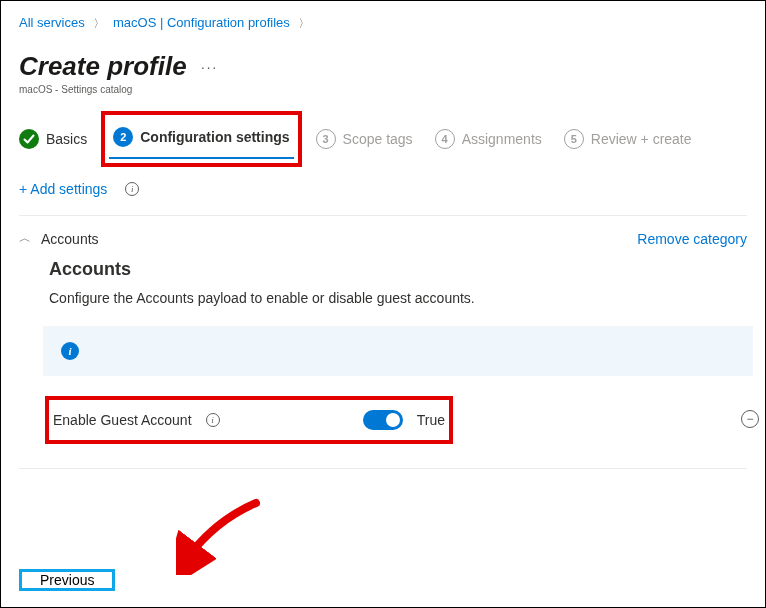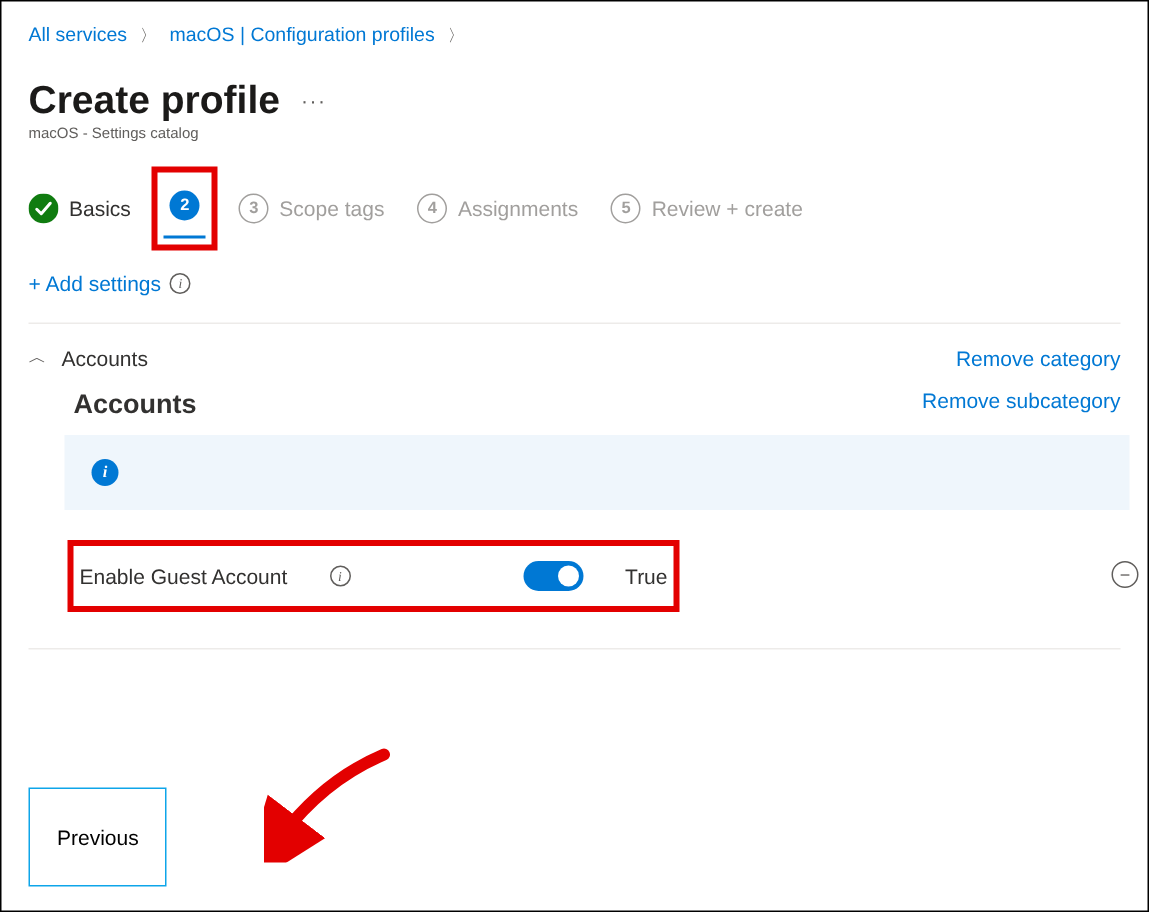--- a/index.html
+++ b/index.html
@@ -15,21 +15,21 @@
     position: relative;
     overflow: hidden;
   }
   .breadcrumb {
     font-size: 13px;
     margin-bottom: 20px;
   }
   .breadcrumb a { color: #0078d4; text-decoration: none; cursor: pointer; }
   .breadcrumb .sep { color: #605e5c; margin: 0 5px; font-size: 11px; }
   .title-row { display: flex; align-items: center; gap: 14px; margin-bottom: 2px; }
-  h1 { font-size: 26px; font-weight: 600; color: #1b1a19; }
+  h1 { font-size: 26px; font-weight: 600; color: #1b1a19; font-style: italic; }
   .more-icon { color: #605e5c; font-size: 14px; letter-spacing: 1px; cursor: pointer; }
   .subtitle { font-size: 10px; color: #605e5c; margin-bottom: 24px; }
 
   .stepper {
     display: flex;
     align-items: center;
     gap: 22px;
     margin-bottom: 22px;
   }
   .step { display: flex; align-items: center; gap: 7px; font-size: 14px; }
@@ -45,21 +45,21 @@
     outline-offset: 4px;
   }
   .step.active .circle { background: #0078d4; color: #fff; }
   .step.active .label { font-weight: 600; color: #323130; }
   .step.pending .circle { border: 1px solid #a19f9d; color: #a19f9d; background: #fff; }
   .step.pending .label { color: #a19f9d; }
   .step.done .label { color: #323130; }
   .check-svg { width: 20px; height: 20px; }
 
   .add-settings {
-    display: flex; align-items: center; gap: 6px;
+    display: flex; align-items: center; gap: 18px;
     color: #0078d4; font-size: 14px; cursor: pointer;
     margin-bottom: 18px;
   }
   .info-i {
     width: 14px; height: 14px; border-radius: 50%;
     border: 1px solid #605e5c; display: inline-flex;
     align-items: center; justify-content: center;
     font-size: 9px; color: #605e5c; font-style: italic;
     font-family: serif; cursor: default;
   }
@@ -86,21 +86,21 @@
     margin-left: -6px; margin-right: -6px;
     margin-bottom: 24px;
   }
   .notice .nicon {
     width: 18px; height: 18px; border-radius: 50%; background: #0078d4;
     color: #fff; display: flex; align-items: center; justify-content: center;
     font-size: 11px; font-weight: 700; font-style: italic; font-family: serif;
   }
 
   .setting-row {
-    display: flex; align-items: center; gap: 28px;
+    display: flex; align-items: center; gap: 14px;
     padding: 10px 4px;
     outline: 4px solid #e30000;
     outline-offset: 0;
     width: 400px;
     position: relative;
   }
   .setting-row .slabel { font-size: 14px; }
   .toggle {
     width: 40px; height: 20px; border-radius: 10px;
     background: #0078d4; position: relative; cursor: pointer;
@@ -116,22 +116,22 @@
     width: 18px; height: 18px; border: 1px solid #605e5c; border-radius: 50%;
     display: flex; align-items: center; justify-content: center;
     font-size: 12px; color: #605e5c; cursor: pointer;
   }
 
   .footer {
     position: absolute; left: 18px; right: 18px; bottom: 16px;
     display: flex; gap: 12px;
   }
   .btn {
-    padding: 24px 18px; font-size: 14px; cursor: pointer;
-    border: 1px solid #0ea5e9; background: #fff;
+    padding: 0 18px; font-size: 14px; cursor: pointer;
+    border: 3px solid #0ea5e9; background: #fff;
   }
   .btn.primary { background: #0078d4; color: #fff; border-color: #0078d4; }
 
   .arrow-svg {
     position: absolute; left: 175px; bottom: 32px;
     width: 90px; height: 80px; pointer-events: none;
   }
 </style>
 </head>
 <body>
@@ -152,20 +152,21 @@
 <div class="stepper">
   <div class="step done">
     <svg class="check-svg" viewBox="0 0 20 20">
         <circle cx="10" cy="10" r="10" fill="#107c10"></circle>
         <path d="M5.5 10.5l3 3 6-7" stroke="#fff" stroke-width="2" fill="none" stroke-linecap="round" stroke-linejoin="round"></path>
       </svg>
     <span class="label">Basics</span>
   </div>
   <div class="step active">
     <span class="circle">2</span>
+    <span class="label">Configuration settings</span>
   </div>
   <div class="step pending">
     <span class="circle">3</span>
     <span class="label">Scope tags</span>
   </div>
   <div class="step pending">
     <span class="circle">4</span>
     <span class="label">Assignments</span>
   </div>
   <div class="step pending">
@@ -187,22 +188,22 @@
     <span>Accounts</span>
   </div>
   <span class="link">Remove category</span>
 </div>
 
 <div class="subcat">
   <div class="subcat-head">
     <div>
       <h2>Accounts</h2>
     </div>
-    <span class="link">Remove subcategory</span>
-  </div>
+  </div>
+  <div class="desc">Configure the Accounts payload to enable or disable guest accounts.</div>
 
   <div class="notice">
     <span class="nicon">i</span>
   </div>
 
   <div class="setting-row">
     <span class="slabel">Enable Guest Account</span>
     <span class="info-i">i</span>
     <div class="toggle"></div>
     <span class="toggle-label">True</span>

